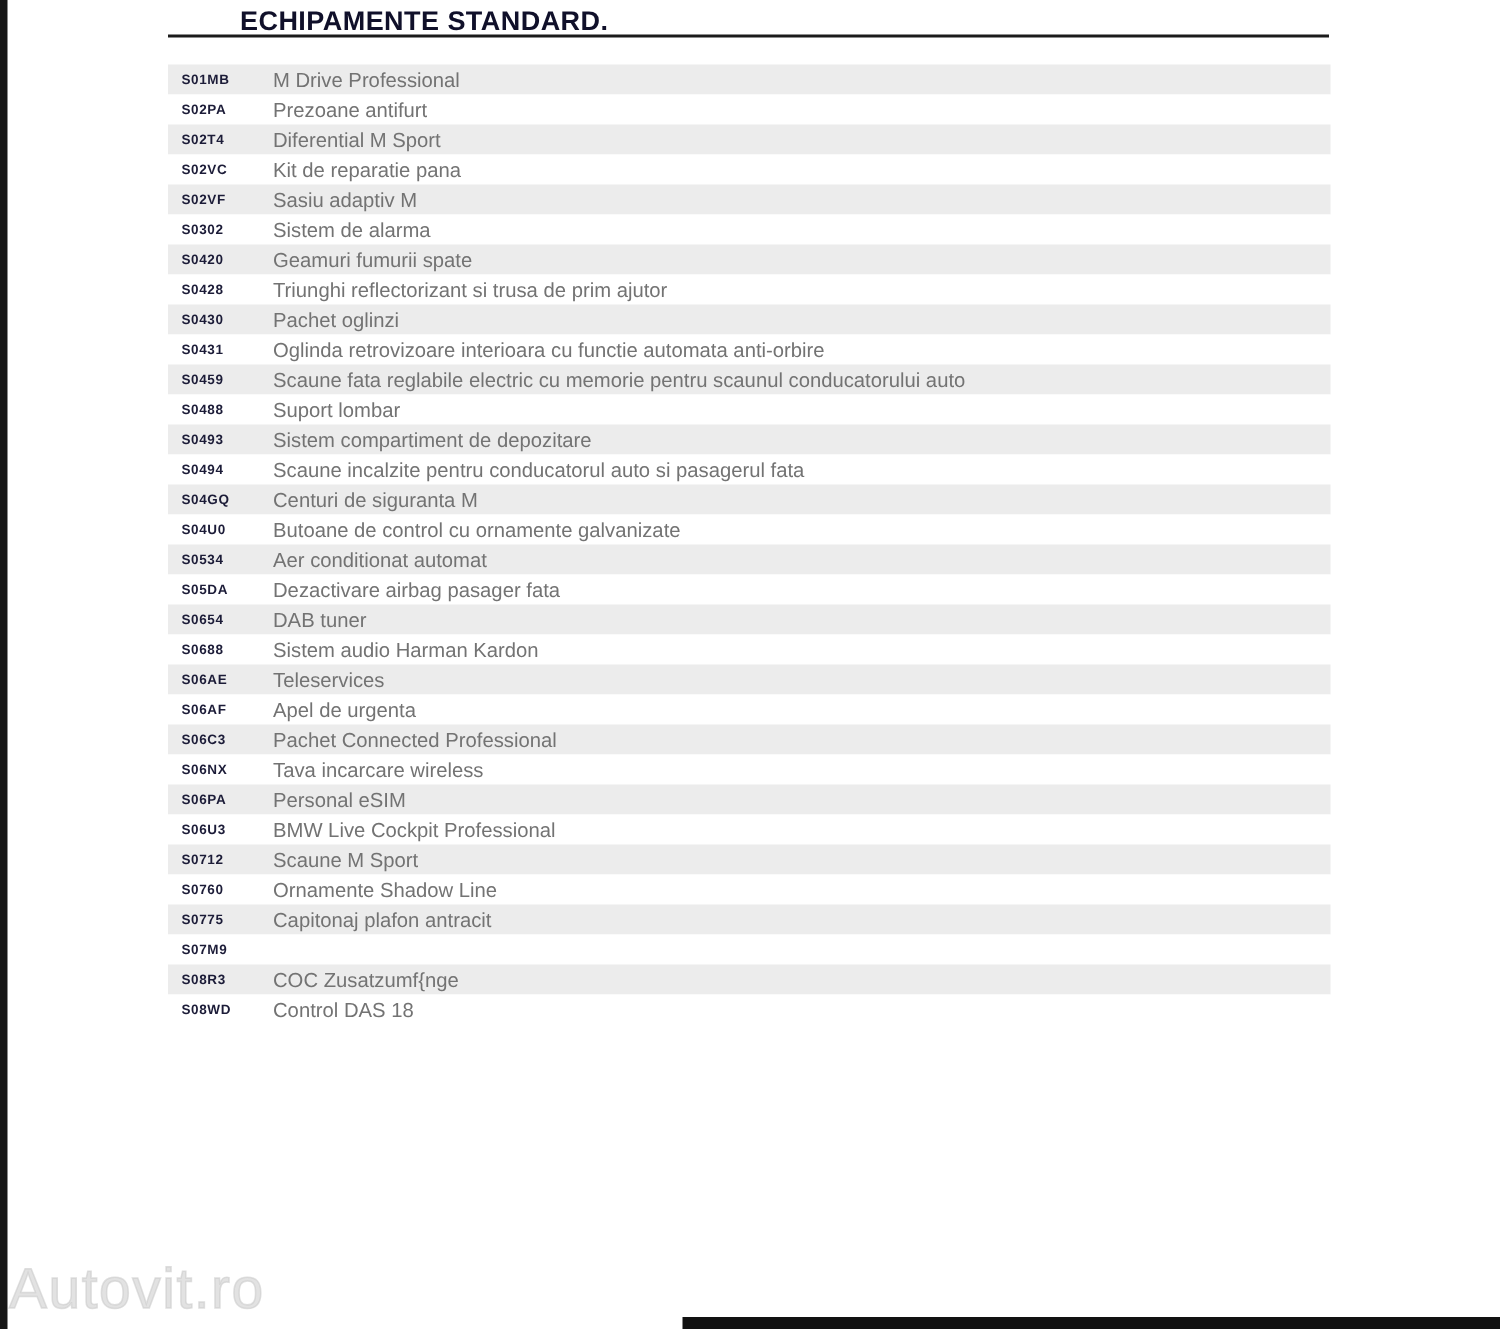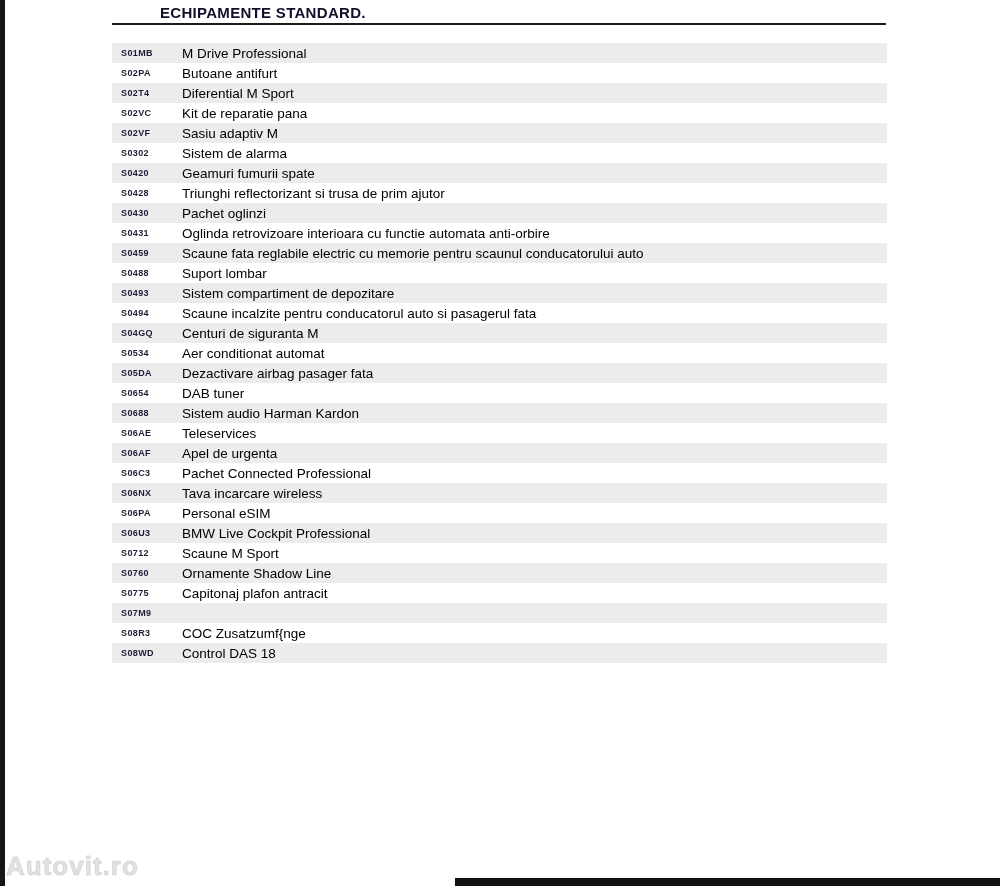--- a/index.html
+++ b/index.html
@@ -29,21 +29,21 @@
     left: 455px;
     right: 0;
     bottom: 0;
     height: 8px;
     background: #111111;
   }
   .doc-title {
     position: absolute;
     left: 120px;
     top: 4px;
-    font-size: 15px;
+    font-size: 18px;
     font-weight: 700;
     letter-spacing: 0.3px;
     color: #10102a;
     padding-left: 40px;
   }
   .title-rule {
     position: absolute;
     left: 112px;
     top: 23px;
     width: 774px;
@@ -70,29 +70,29 @@
     padding-left: 9px;
     font-size: 9px;
     font-weight: 700;
     letter-spacing: 0.4px;
     color: #1c1c38;
     flex: 0 0 auto;
   }
   .desc {
     font-size: 13.5px;
     font-weight: 400;
-    color: #000000;
+    color: #737373;
     white-space: nowrap;
   }
   .watermark {
     position: absolute;
     left: 6px;
     bottom: 4px;
-    font-size: 26px;
-    font-weight: 700;
+    font-size: 38px;
+    font-weight: 400;
     letter-spacing: 1px;
     color: rgba(190,190,190,0.45);
     -webkit-text-stroke: 1px rgba(200,200,200,0.55);
     user-select: none;
   }
 </style>
 </head>
 <body>
 
 <div class="page">
@@ -103,21 +103,21 @@
 
   <div class="title-rule"></div>
 
   <div class="equip-table">
       <div class="row">
         <span class="code">S01MB</span>
         <span class="desc">M Drive Professional</span>
       </div>
       <div class="row">
         <span class="code">S02PA</span>
-        <span class="desc">Butoane antifurt</span>
+        <span class="desc">Prezoane antifurt</span>
       </div>
       <div class="row">
         <span class="code">S02T4</span>
         <span class="desc">Diferential M Sport</span>
       </div>
       <div class="row">
         <span class="code">S02VC</span>
         <span class="desc">Kit de reparatie pana</span>
       </div>
       <div class="row">
@@ -158,20 +158,24 @@
       </div>
       <div class="row">
         <span class="code">S0494</span>
         <span class="desc">Scaune incalzite pentru conducatorul auto si pasagerul fata</span>
       </div>
       <div class="row">
         <span class="code">S04GQ</span>
         <span class="desc">Centuri de siguranta M</span>
       </div>
       <div class="row">
+        <span class="code">S04U0</span>
+        <span class="desc">Butoane de control cu ornamente galvanizate</span>
+      </div>
+      <div class="row">
         <span class="code">S0534</span>
         <span class="desc">Aer conditionat automat</span>
       </div>
       <div class="row">
         <span class="code">S05DA</span>
         <span class="desc">Dezactivare airbag pasager fata</span>
       </div>
       <div class="row">
         <span class="code">S0654</span>
         <span class="desc">DAB tuner</span>

